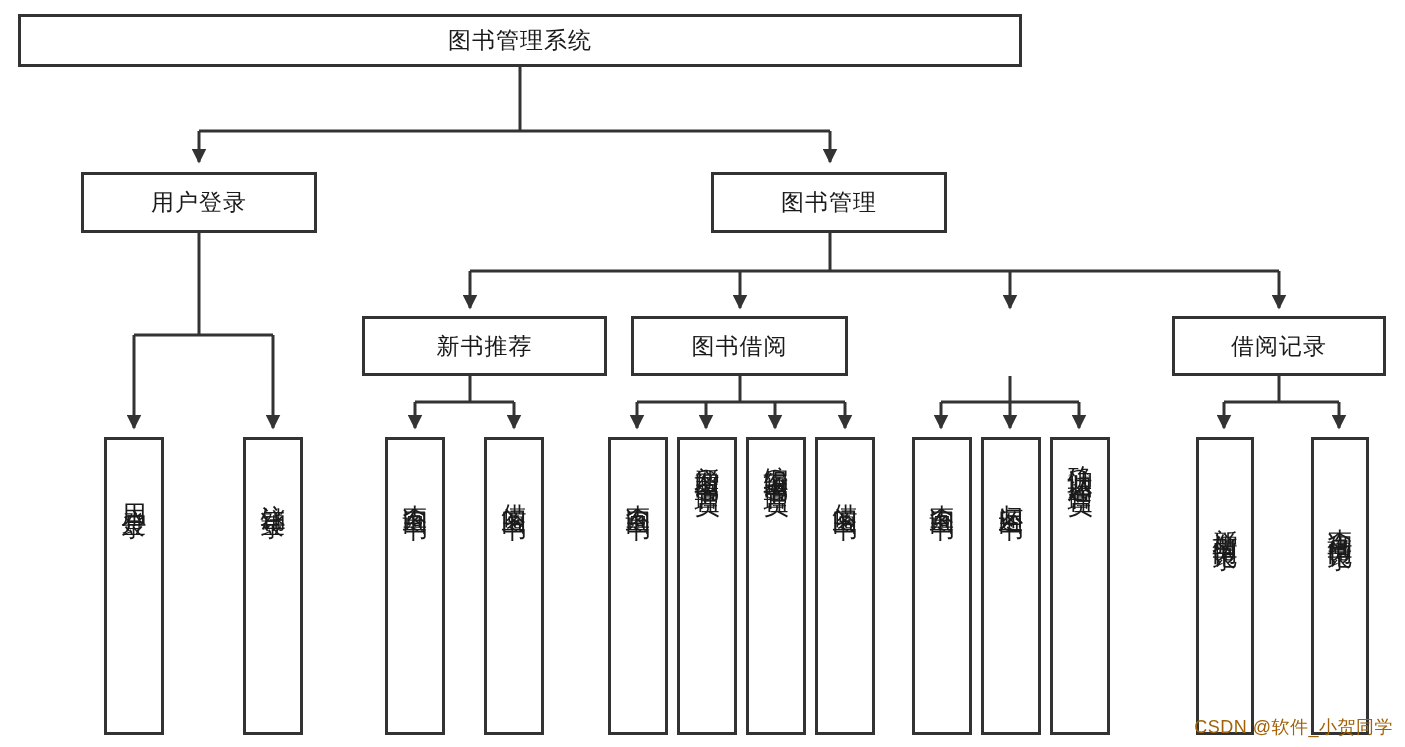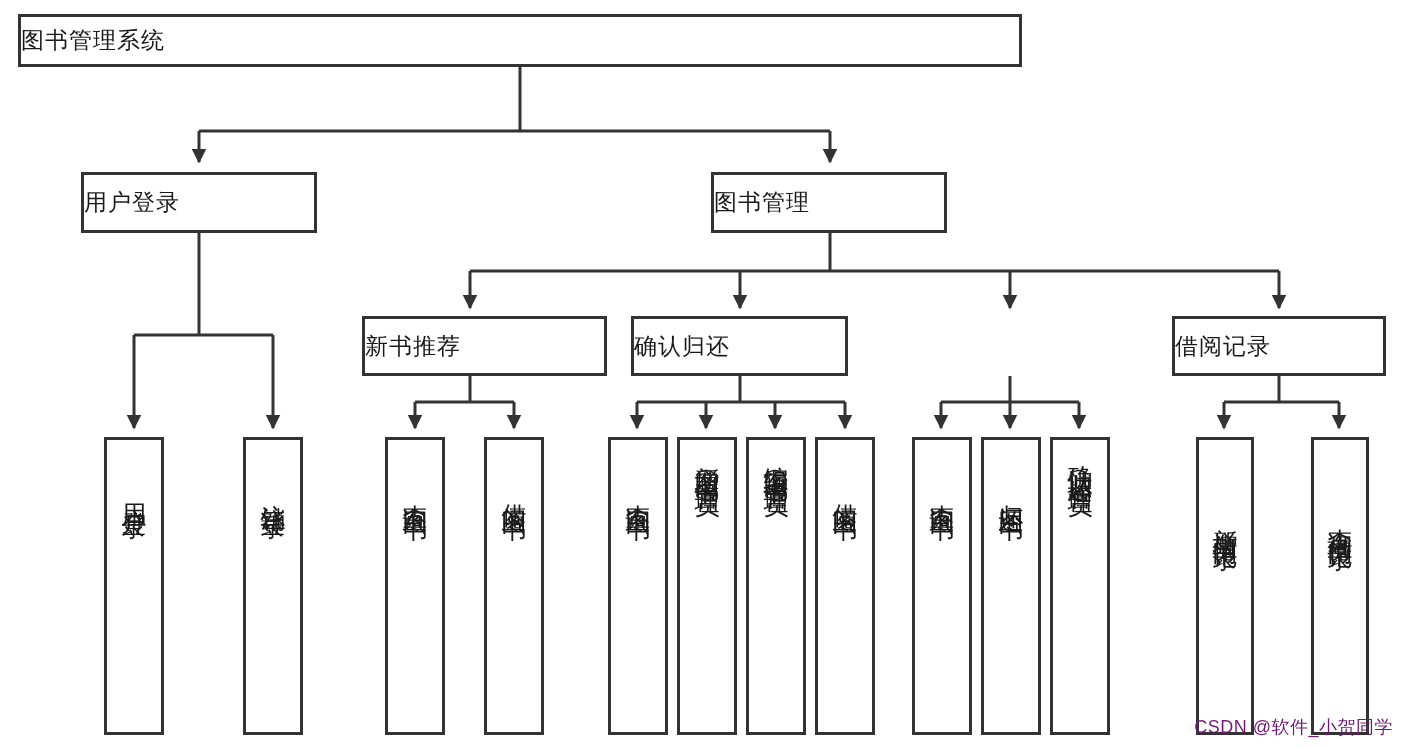--- a/index.html
+++ b/index.html
@@ -27,20 +27,21 @@
     height: 747px;
     pointer-events: none;
   }
   .node {
     position: absolute;
     box-sizing: border-box;
     background: #ffffff;
     border: 3px solid #333333;
     display: flex;
     align-items: center;
+    justify-content: center;
     text-align: center;
   }
   .node .label {
     display: block;
     color: #1a1a1a;
     letter-spacing: 1px;
     line-height: 1.22;
   }
   
   .node.horiz .label {
@@ -65,21 +66,21 @@
     margin-top: 38px;
   }
   .node.vert.midsm .label {
     margin-top: 62px;
   }
   .watermark {
     position: absolute;
     right: 12px;
     bottom: 8px;
     font-size: 18px;
-    color: #701a75;
+    color: #a16207;
     white-space: nowrap;
     letter-spacing: 0.5px;
   }
 </style>
 </head>
 <body>
 
 <div id="canvas">
 
   <svg class="wires" viewBox="0 0 1405 747" xmlns="http://www.w3.org/2000/svg">
@@ -140,21 +141,21 @@
     <span class="label">用户登录</span>
   </div>
   <div class="node horiz" style="left:711px; top:172px; width:236px; height:61px;">
     <span class="label">图书管理</span>
   </div>
 
   <div class="node horiz" style="left:362px; top:316px; width:245px; height:60px;">
     <span class="label">新书推荐</span>
   </div>
   <div class="node horiz" style="left:631px; top:316px; width:217px; height:60px;">
-    <span class="label">确认归还</span>
+    <span class="label">图书借阅</span>
   </div>
   <div class="node horiz" style="left:1172px; top:316px; width:214px; height:60px;">
     <span class="label">借阅记录</span>
   </div>
 
   <div class="node vert mid" style="left:104px; top:437px; width:60px; height:298px;">
     <span class="label">用户登录</span>
   </div>
   <div class="node vert mid" style="left:243px; top:437px; width:60px; height:298px;">
     <span class="label">注销登录</span>

